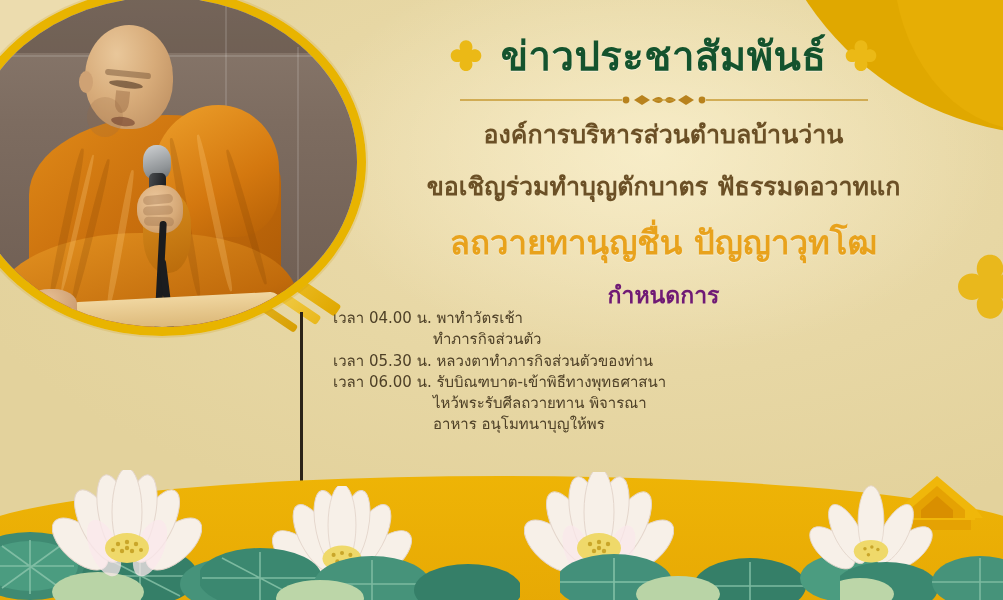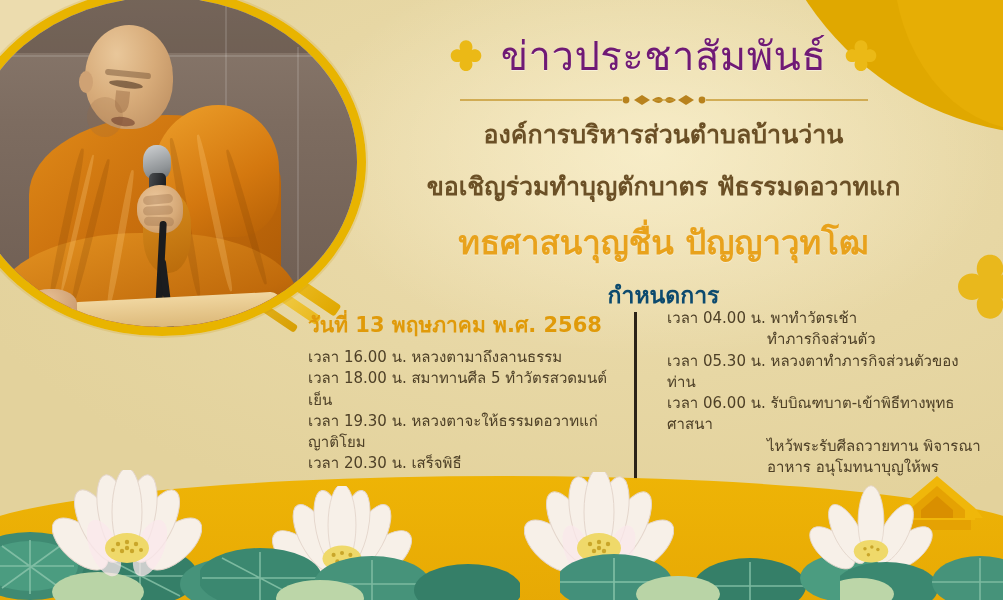--- a/index.html
+++ b/index.html
@@ -283,22 +283,22 @@
   }
   .title-row {
     display: flex;
     align-items: center;
     justify-content: center;
     gap: 18px;
   }
   .quatrefoil { width: 34px; height: 34px; flex: none; }
   .main-title {
     font-size: 40px;
-    font-weight: 400;
-    color: #701a75;
+    font-weight: 700;
+    color: #14532d;
     letter-spacing: 0.5px;
     text-shadow: 0 1px 0 rgba(255,255,255,0.45);
     white-space: nowrap;
   }
   .divider-orn {
     margin: 4px auto 0;
     width: 420px; height: 16px;
   }
   .org-line {
     margin-top: 6px;
@@ -322,21 +322,21 @@
   .venue-line {
     margin-top: 10px;
     font-size: 22px;
     font-weight: 700;
     color: #6b5026;
   }
   .agenda-title {
     margin-top: 8px;
     font-size: 23px;
     font-weight: 700;
-    color: #0c4a6e;
+    color: #701a75;
   }
 
   
   .schedule {
     position: absolute;
     left: 300px;
     top: 308px;
     right: 22px;
     display: flex;
     align-items: flex-start;
@@ -483,35 +483,26 @@
         <path d="M180 8l8-5 8 5-8 5z" fill="#b8821d"></path>
         <path d="M224 8l8-5 8 5-8 5z" fill="#b8821d"></path>
         <path d="M198 8c5-4 9-4 11 0-2 4-6 4-11 0z" fill="#b8821d"></path>
         <path d="M222 8c-5-4-9-4-11 0 2 4 6 4 11 0z" fill="#b8821d"></path>
         <line x1="200" y1="8" x2="220" y2="8" stroke="#c79a33" stroke-width="1.2"></line>
       </svg>
     </div>
 
     <div class="org-line">องค์การบริหารส่วนตำบลบ้านว่าน</div>
     <div class="invite-line">ขอเชิญร่วมทำบุญตักบาตร ฟัธรรมดอวาทแก</div>
-    <div class="monk-name">ทธศาสนาุญชื่น ปัญญาวุทโฒ</div>
+    <div class="monk-name">ลถวายทานุญชื่น ปัญญาวุทโฒ</div>
     <div class="agenda-title">กำหนดการ</div>
   </div>
 
   <div class="schedule">
 
-    <div class="col col-left">
-      <div class="col-head">วันที่ 13 พฤษภาคม พ.ศ. 2568</div>
-      <ul class="items">
-          <li>เวลา 16.00 น. หลวงตามาถึงลานธรรม</li>
-          <li>เวลา 18.00 น. สมาทานศีล 5 ทำวัตรสวดมนต์เย็น</li>
-          <li>เวลา 19.30 น. หลวงตาจะให้ธรรมดอวาทแก่ญาติโยม</li>
-          <li>เวลา 20.30 น. เสร็จพิธี</li>
-        </ul>
-    </div>
 
     <div class="vrule"></div>
 
     <div class="col col-right">
       <ul class="items">
           <li>เวลา 04.00 น. พาทำวัตรเช้า</li>
           <li class="indent">ทำภารกิจส่วนตัว</li>
           <li>เวลา 05.30 น. หลวงตาทำภารกิจส่วนตัวของท่าน</li>
           <li>เวลา 06.00 น. รับบิณฑบาต-เข้าพิธีทางพุทธศาสนา</li>
           <li class="indent">ไหว้พระรับศีลถวายทาน พิจารณา</li>

